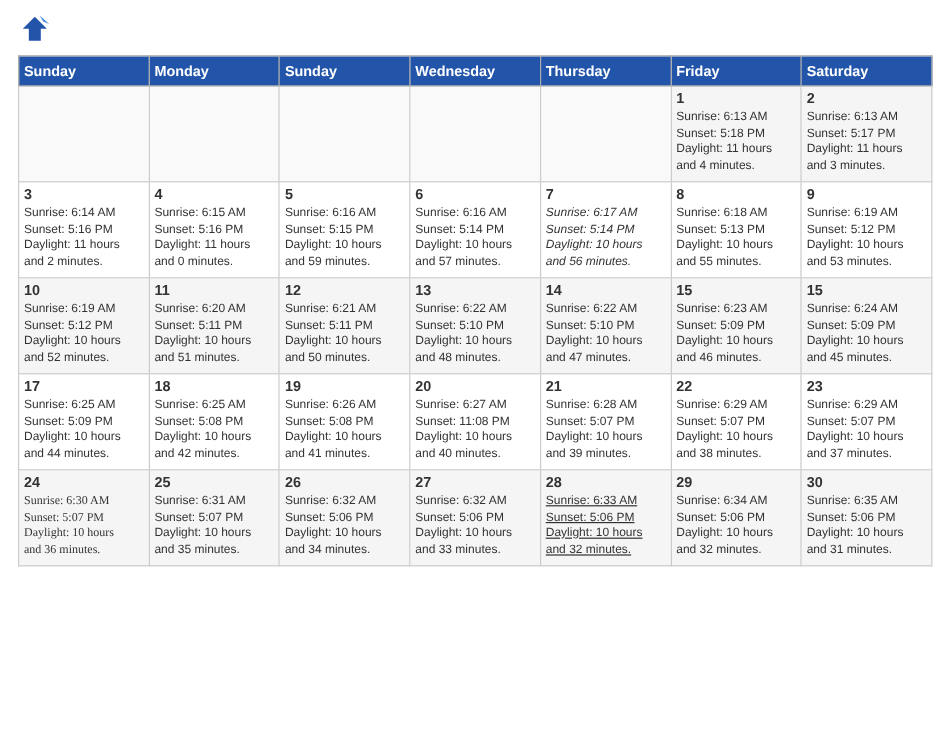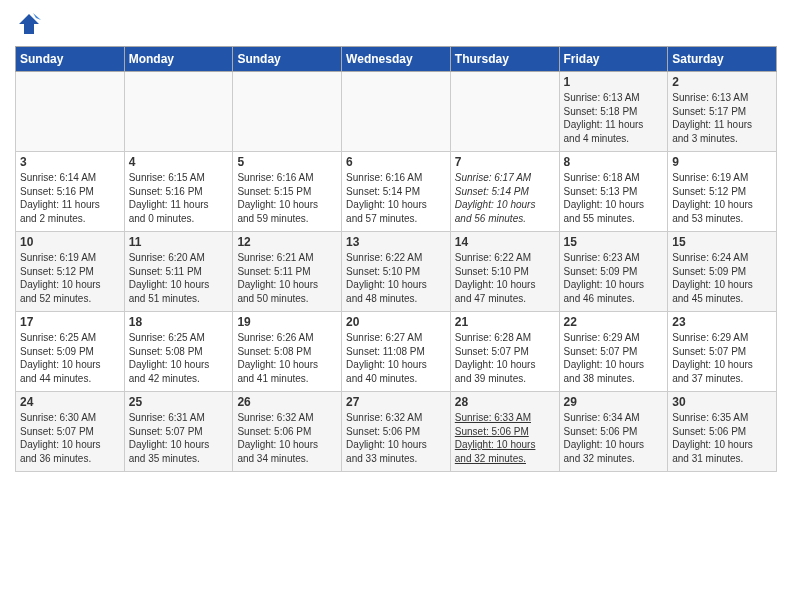--- a/index.html
+++ b/index.html
@@ -297,21 +297,21 @@
             <span class="day-num">23</span>
             <div class="cell-text" style="white-space: pre-line;">Sunrise: 6:29 AM
 Sunset: 5:07 PM
 Daylight: 10 hours
 and 37 minutes.</div>
           </td>
         </tr>
         <tr>
           <td>
             <span class="day-num">24</span>
-            <div class="cell-text" style="white-space: pre-line;">Sunrise: 6:30 AM
+            <div class="cell-text" style="white-space: pre-line; font-family: Liberation Serif, serif;">Sunrise: 6:30 AM
 Sunset: 5:07 PM
 Daylight: 10 hours
 and 36 minutes.</div>
           </td>
           <td>
             <span class="day-num">25</span>
             <div class="cell-text" style="white-space: pre-line;">Sunrise: 6:31 AM
 Sunset: 5:07 PM
 Daylight: 10 hours
 and 35 minutes.</div>

